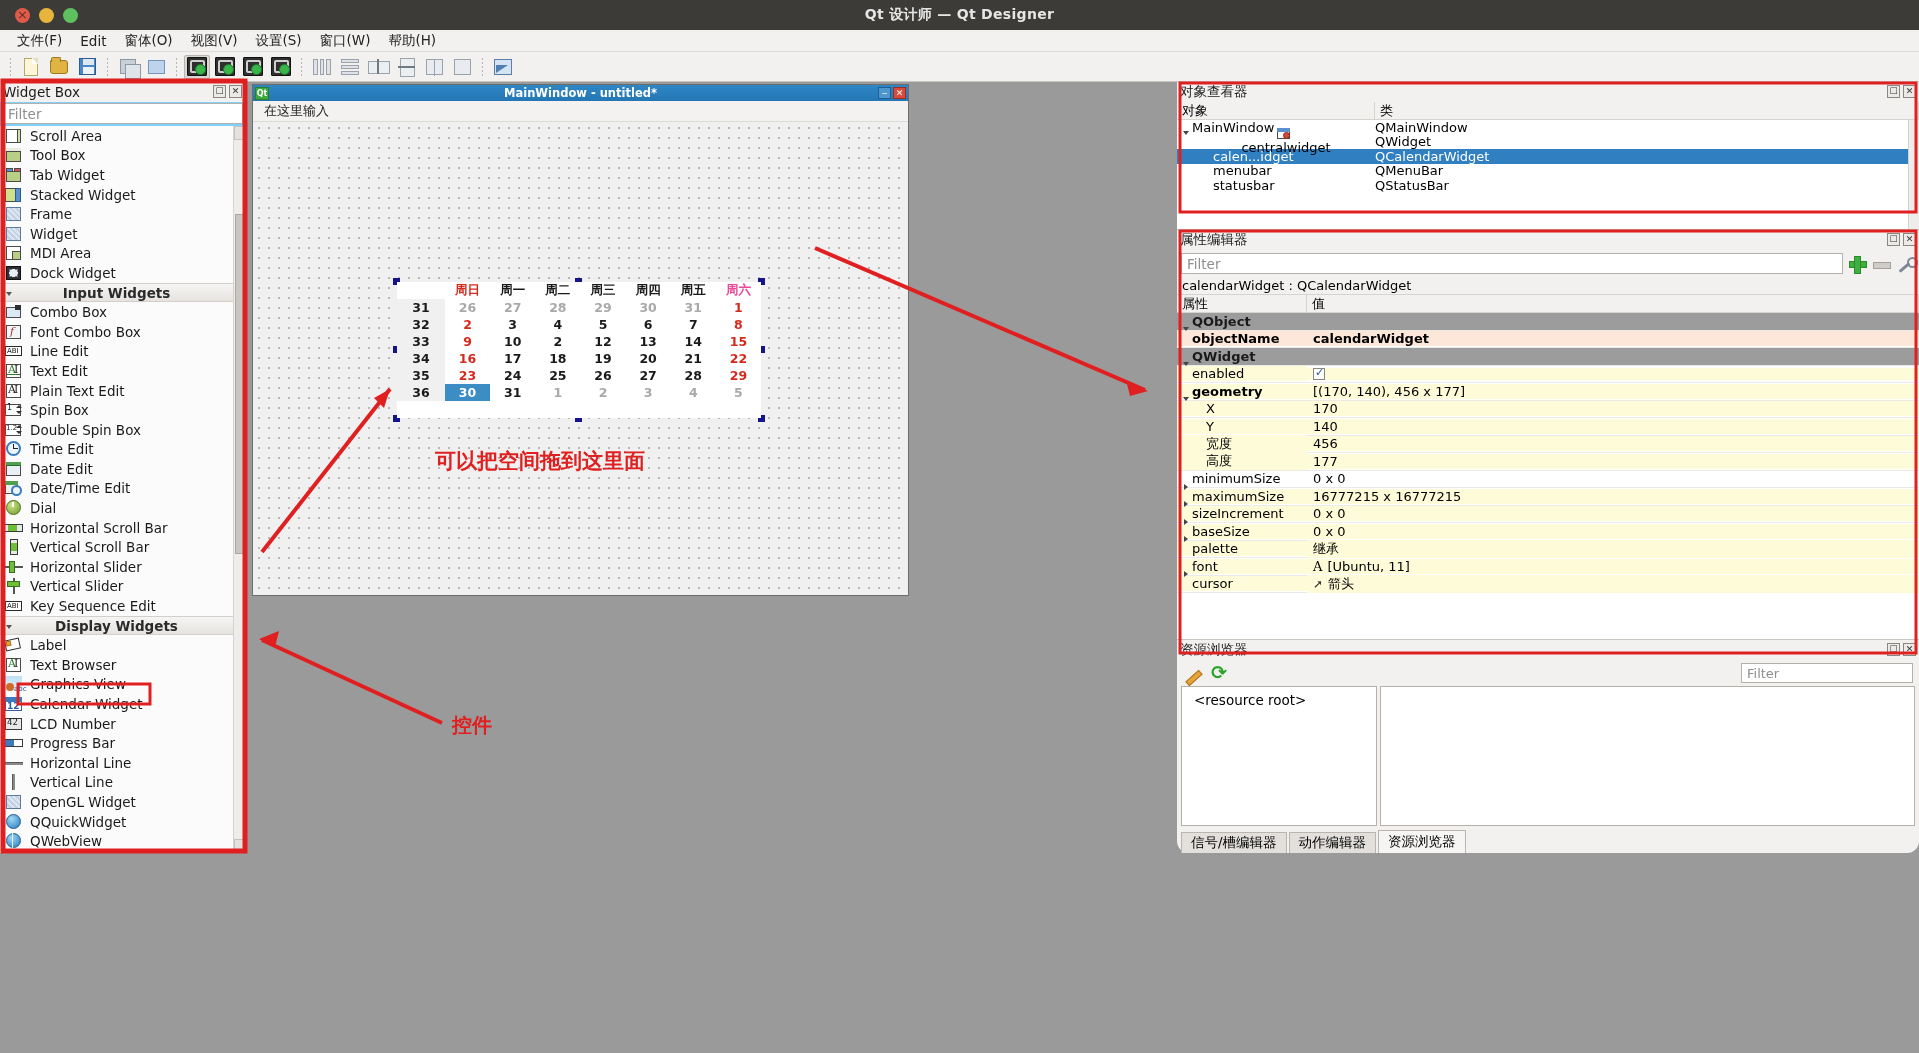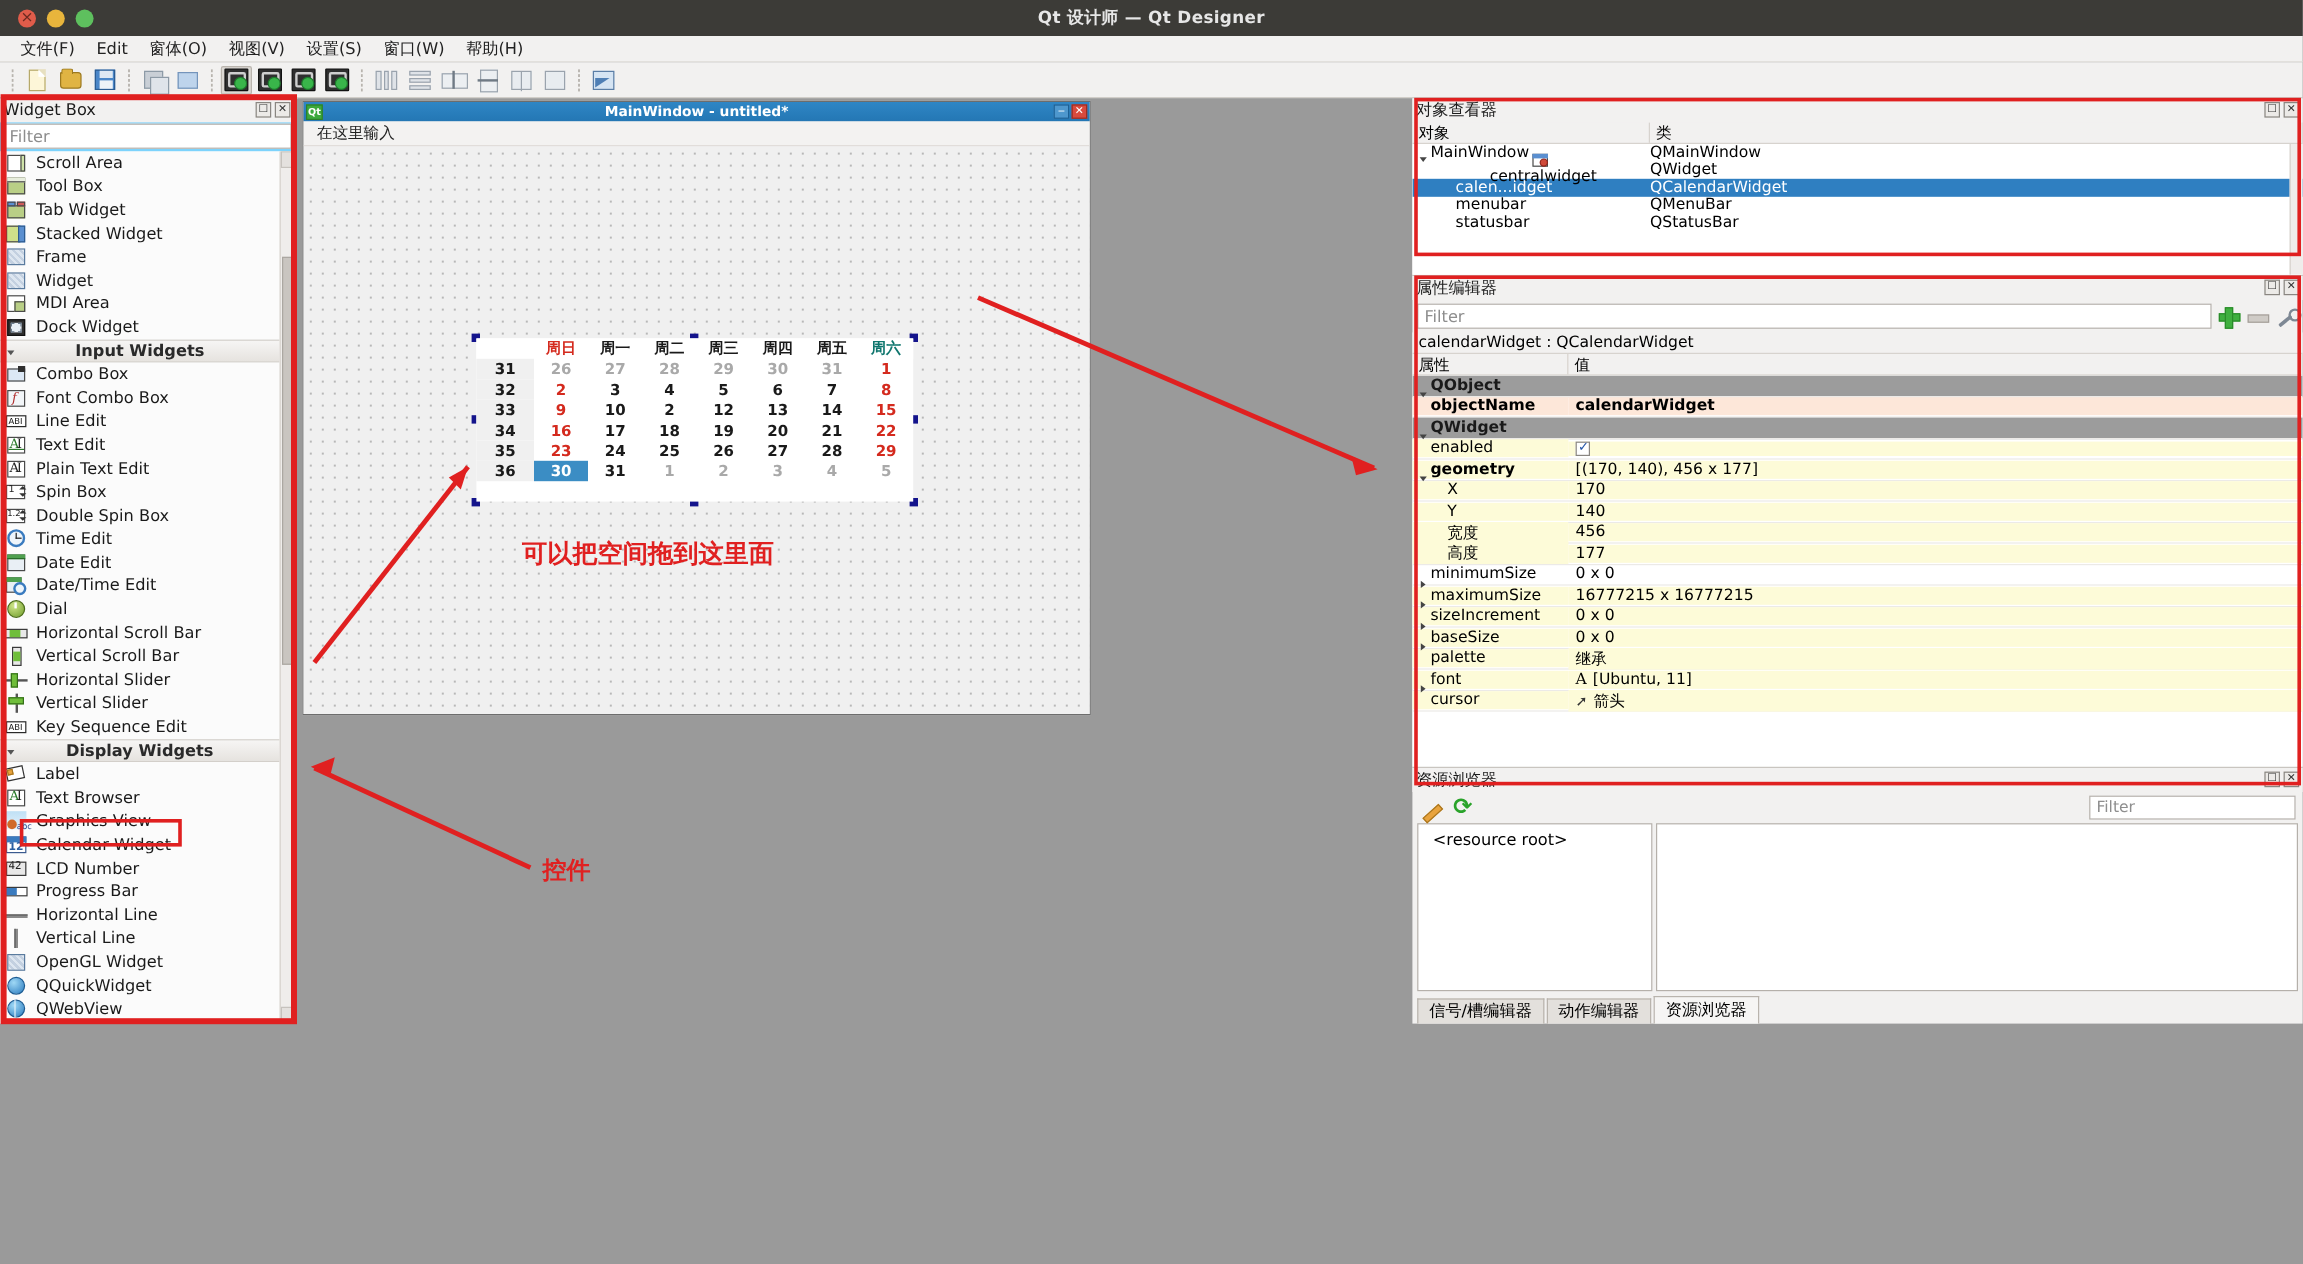--- a/index.html
+++ b/index.html
@@ -222,21 +222,21 @@
     border-color:#2a2a2a transparent transparent transparent;
   }
   .cal-year { color:#fff; font-size: 14.5px; font-weight:bold; }
   .cal-grid { width:100%; border-collapse: collapse; table-layout: fixed; }
   .cal-grid th, .cal-grid td {
     height: 17px; text-align:center; font-size: 12.5px; font-weight: bold;
     padding: 0; color:#1a1a1a;
   }
   .cal-grid th { font-weight: bold; background:#fff; }
   .cal-grid th.sun { color: #d42a1e; }
-  .cal-grid th.sat { color: #0f766e; }
+  .cal-grid th.sat { color: #ec4899; }
   .cal-grid col.wk { width: 48px; }
   .cal-grid td.wk { background:#f0f0f0; color:#1a1a1a; font-weight:bold; }
   .cal-grid td.out { color:#a9a9a9; font-weight:bold; }
   .cal-grid td.red { color:#d42a1e; }
   .cal-grid td.sel { background:#3b8dc4; color:#fff; }
   .handle {
     position:absolute; width:7px; height:7px; background:#14148c;
   }
 
   
@@ -247,21 +247,21 @@
     white-space: nowrap;
   }
   .annot {
     position:absolute; color:#e02020; font-size: 20px; font-weight:bold;
     white-space: nowrap;
   }
 
   
   .rightcol {
     position:absolute; left: 1177px; top: 82px; width: 742px; height: 771px;
-    background:#f2f1f0; display:flex; flex-direction:column;
+    background:#f2f1f0; display:flex; flex-direction:column;border-radius:12px;
   }
   .objinsp { height: 147px; display:flex; flex-direction:column; }
   .oi-head {
     display:flex; height: 18px; background:#f2f1f0; border-bottom:1px solid #d7d3ce;
     font-size: 13px; align-items:center;
   }
   .oi-col { padding-left: 5px; border-right: 1px solid #d7d3ce; height:100%; display:flex; align-items:center;}
   .oi-rows { flex:1; background:#fff; overflow:hidden; }
   .oi-row { display:flex; height: 14.5px; align-items:center; font-size: 13px; }
   .oi-row.sel { background:#2f7fc1; color:#fff; }

